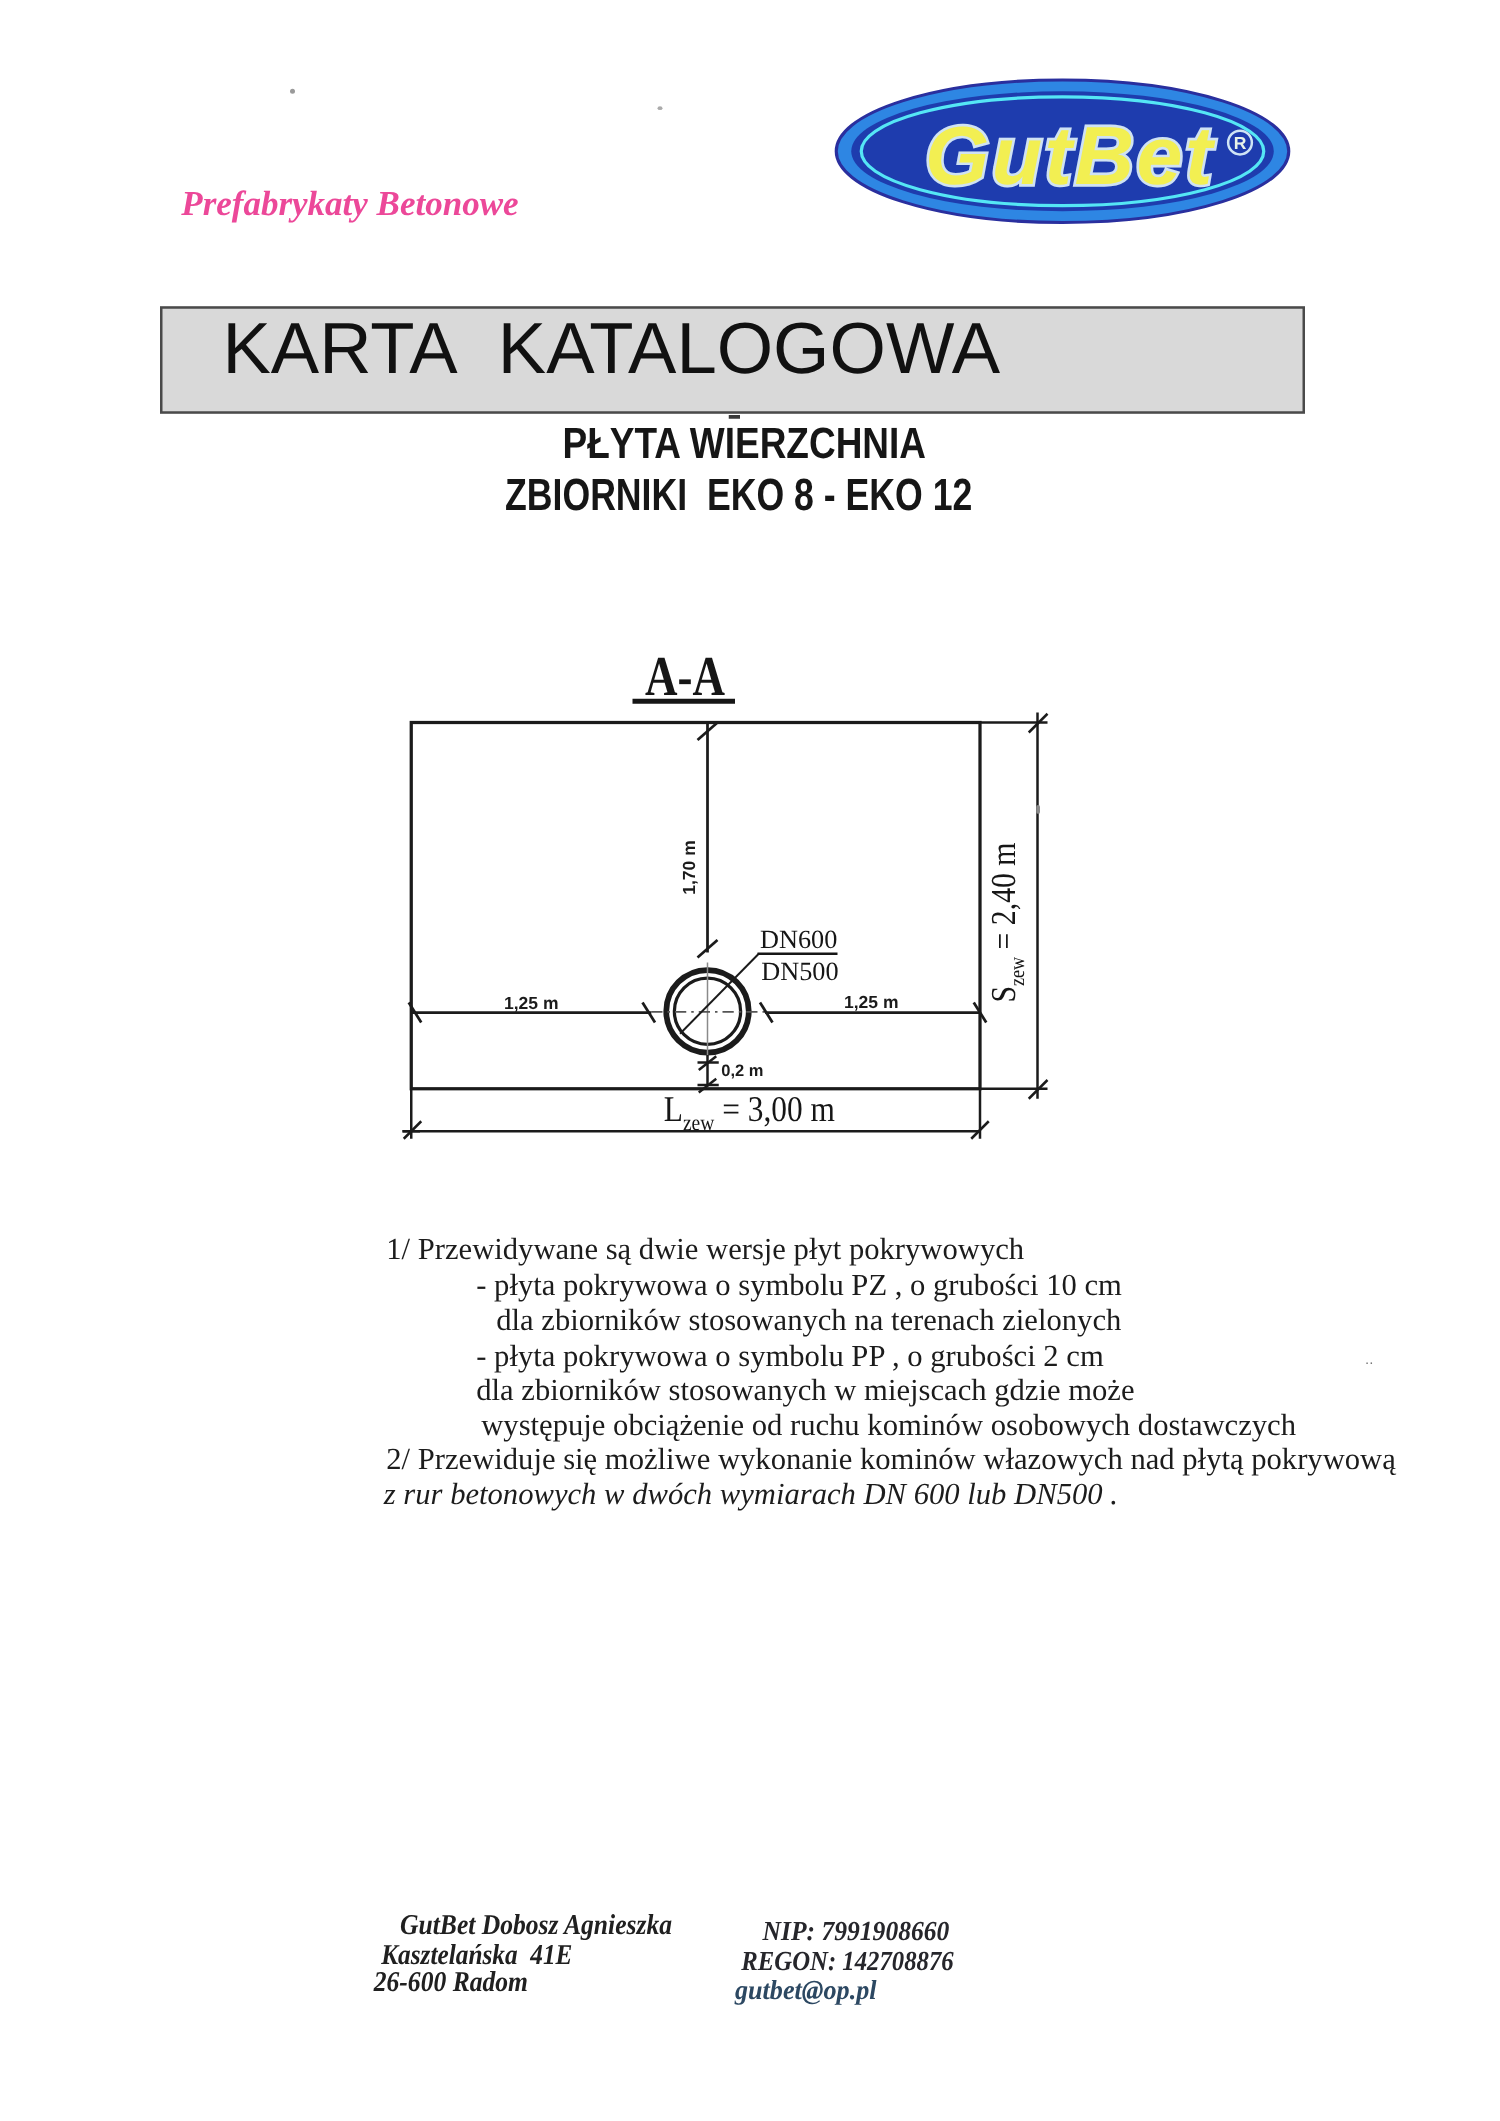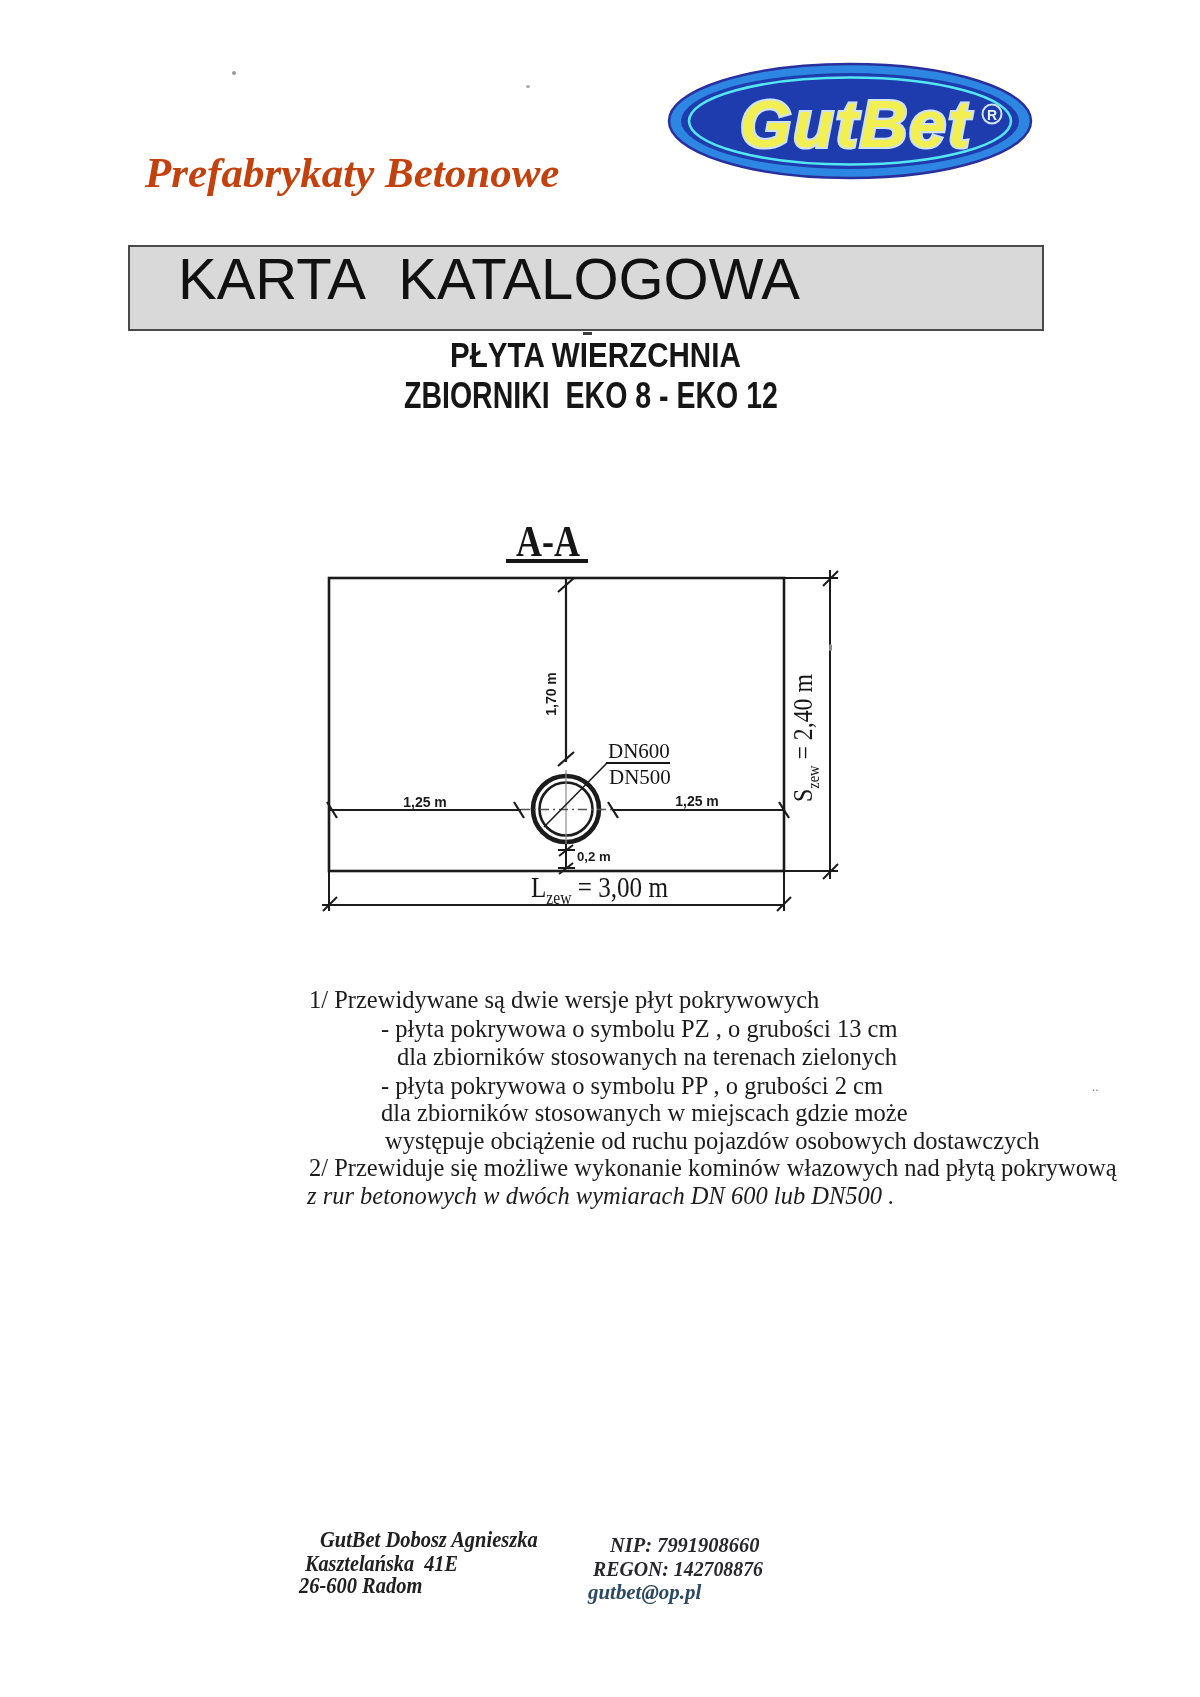--- a/index.html
+++ b/index.html
@@ -4,21 +4,21 @@
 <style>
   html,body{margin:0;padding:0;}
   body{width:1200px;height:1697px;background:#ffffff;position:relative;
        font-family:"Liberation Sans", sans-serif;overflow:hidden;}
   .abs{position:absolute;white-space:nowrap;}
   .serif{font-family:"Liberation Serif", serif;}
 </style>
 </head>
 <body>
 
-<div class="abs serif" style="left:145px;top:148px;font-size:43px;font-weight:bold;font-style:italic;color:#c2410c;">Prefabrykaty Betonowe</div>
+<div class="abs serif" style="left:145px;top:148px;font-size:28px;font-weight:bold;font-style:italic;color:#ec4899;">Prefabrykaty Betonowe</div>
 
 <svg class="abs" style="left:660px;top:55px;" width="390" height="135" viewBox="0 0 390 135">
 
   <ellipse cx="190" cy="66" rx="181" ry="57" fill="#2e86e3" stroke="#2a2f9e" stroke-width="2.5"></ellipse>
 
   <ellipse cx="190" cy="66" rx="169" ry="48" fill="#1e3cae"></ellipse>
 
   <ellipse cx="190" cy="66" rx="161" ry="43.5" fill="none" stroke="#55e6f5" stroke-width="2.6"></ellipse>
 
   <text x="196" y="92" text-anchor="middle" font-family="Liberation Sans, sans-serif" font-size="66" font-weight="bold" font-style="italic" fill="#f2ef52" stroke="#cfe2f4" stroke-width="4.2" paint-order="stroke" letter-spacing="2">GutBet</text>
@@ -111,29 +111,29 @@
     <line x1="777" y1="911" x2="791" y2="897"></line>
   </g>
 
   <text x="531" y="897" font-family="Liberation Serif, serif" font-size="29" fill="#161616" textLength="137" lengthAdjust="spacingAndGlyphs">L<tspan font-size="18" dy="7">zew</tspan><tspan dy="-7"> = 3,00 m</tspan></text>
 </svg>
 
 <div class="abs serif" style="left:0;top:0;font-size:24.5px;color:#1c1c1c;">
 
   <div class="abs" style="left:309px;top:986px;">1/ Przewidywane są dwie wersje płyt pokrywowych</div>
 
-  <div class="abs" style="left:381px;top:1015px;">- płyta pokrywowa o symbolu PZ , o grubości 13 cm</div>
+  <div class="abs" style="left:381px;top:1015px;">- płyta pokrywowa o symbolu PZ , o grubości 10 cm</div>
 
   <div class="abs" style="left:381px;top:1043px;margin-left:16px;">dla zbiorników stosowanych na terenach zielonych</div>
 
   <div class="abs" style="left:381px;top:1072px;">- płyta pokrywowa o symbolu PP , o grubości 2 cm</div>
 
   <div class="abs" style="left:381px;top:1099px;">dla zbiorników stosowanych w miejscach gdzie może</div>
 
-  <div class="abs" style="left:385px;top:1127px;">występuje obciążenie od ruchu pojazdów osobowych dostawczych</div>
+  <div class="abs" style="left:385px;top:1127px;">występuje obciążenie od ruchu kominów osobowych dostawczych</div>
 
   <div class="abs" style="left:309px;top:1154px;">2/ Przewiduje się możliwe wykonanie kominów włazowych nad płytą pokrywową</div>
 
   <div class="abs" style="left:307px;top:1182px;font-style:italic;">z rur betonowych w dwóch wymiarach DN 600 lub DN500 .</div>
 </div>
 
 <div class="abs serif" style="left:0;top:0;font-size:23px;font-weight:bold;font-style:italic;color:#202020;">
 
   <div class="abs" style="left:320px;top:1527px;transform:scale(0.89,1);transform-origin:0 0;">GutBet Dobosz Agnieszka</div>
 

